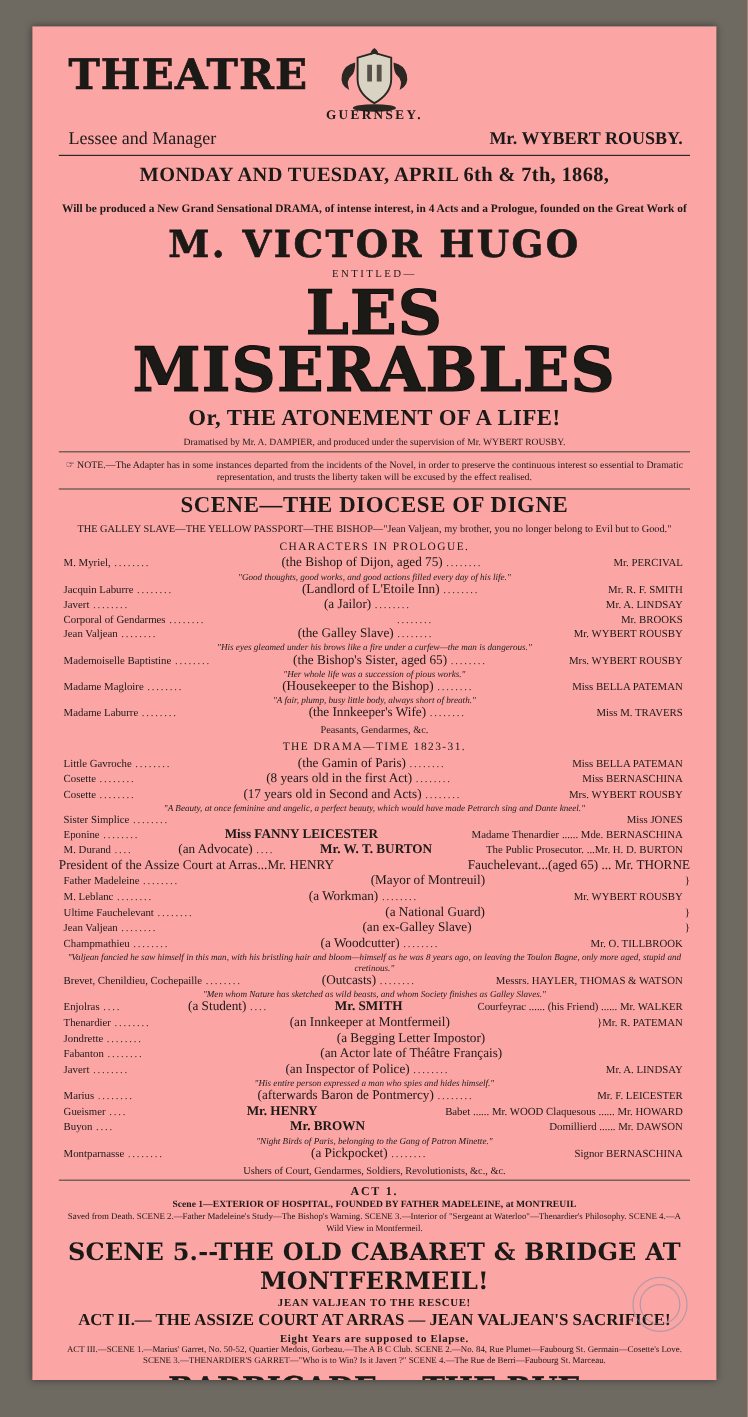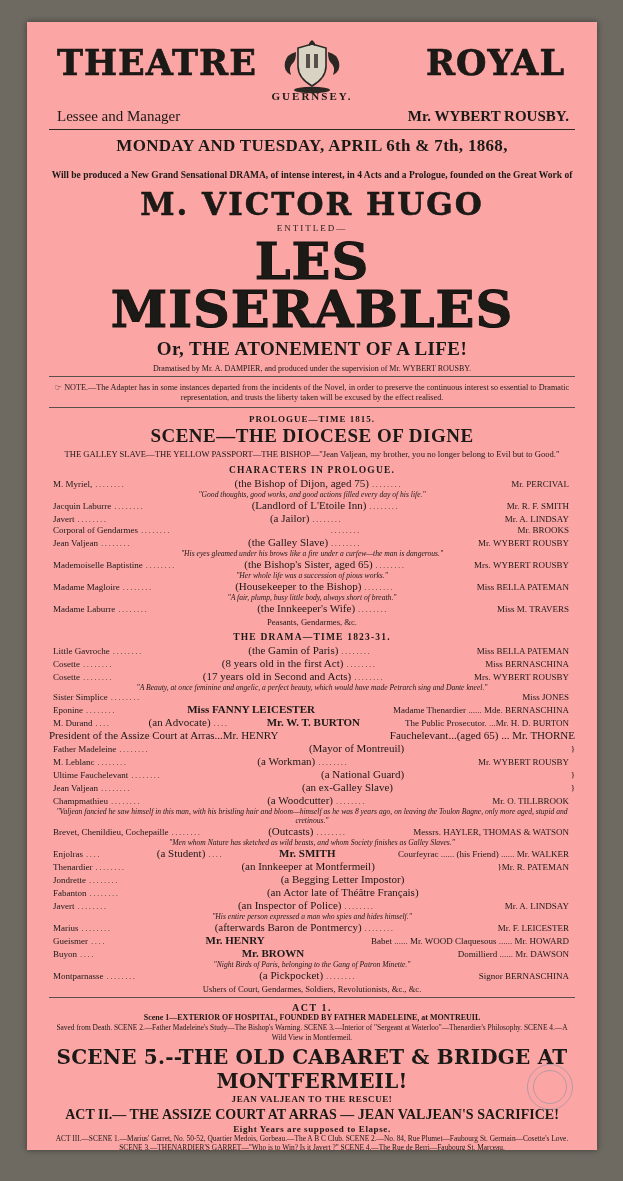--- a/index.html
+++ b/index.html
@@ -74,21 +74,21 @@
   .subtitle{
     text-align:center;font-size:19px;font-weight:bold;letter-spacing:.4px;margin-top:4px;
   }
   .dramatised{text-align:center;font-size:8px;margin-top:4px;}
   .note{
     font-size:8.2px;text-align:center;line-height:1.3;margin:6px 2px 0 2px;
   }
   .prologue-time{text-align:center;font-size:9px;font-weight:bold;letter-spacing:1px;margin-top:6px;}
   .scene-diocese{text-align:center;font-size:19px;font-weight:bold;letter-spacing:.5px;margin-top:1px;}
   .galley{text-align:center;font-size:8.6px;line-height:1.3;margin-top:2px;}
-  .sec-head{text-align:center;font-size:9.5px;font-weight:bold;letter-spacing:1.2px;margin:5px 0 2px 0;}
+  .sec-head{text-align:center;font-size:9.5px;font-weight:normal;letter-spacing:1.2px;margin:5px 0 2px 0;}
 
   
   .cast{font-size:9px;line-height:1.18;}
   .cast .row{display:flex;align-items:baseline;width:100%;}
   .cast .name{white-space:nowrap;padding-left:4px;}
   .cast .dots{
     flex:1 1 auto;overflow:hidden;white-space:nowrap;
     margin:0 3px;color:#3a3730;
     font-size:9px;letter-spacing:1.5px;
   }
@@ -140,21 +140,20 @@
         <g fill="#2b2823">
           <path d="M42 6 L56 10 L56 28 Q56 40 42 48 Q28 40 28 28 L28 10 Z" fill="#d9d3c3" stroke="#2b2823" stroke-width="1.6"></path>
           <path d="M36 16 h4 v14 h-4 z M44 16 h4 v14 h-4 z" fill="#55504a"></path>
           <path d="M42 2 q4 3 3 6 q-3-2-3-2 q0 0-3 2 q-1-3 3-6z"></path>
           <path d="M26 14 q-9 2 -11 10 q-2 9 6 13 q-3-8 2-12 q3-3 3-11z"></path>
           <path d="M58 14 q9 2 11 10 q2 9 -6 13 q3-8 -2-12 q-3-3 -3-11z"></path>
           <ellipse cx="42" cy="52" rx="18" ry="3.2"></ellipse>
         </g>
       </svg>
     </div>
-    <div class="royal">ROYAL</div>
     <div class="guernsey">GUERNSEY.</div>
   </div>
 
   <div class="mgr-row">
     <span class="l">Lessee and Manager</span>
     <span class="r">Mr. WYBERT ROUSBY.</span>
   </div>
 
   <hr class="rule">
 
@@ -163,21 +162,20 @@
   <div class="hugo">M. VICTOR HUGO</div>
   <div class="entitled">ENTITLED—</div>
   <div class="title">LES MISERABLES</div>
   <div class="subtitle">Or, THE ATONEMENT OF A LIFE!</div>
   <div class="dramatised">Dramatised by Mr. A. DAMPIER, and produced under the supervision of Mr. WYBERT ROUSBY.</div>
 
   <hr class="rule-thin">
   <div class="note">☞ NOTE.—The Adapter has in some instances departed from the incidents of the Novel, in order to preserve the continuous interest so essential to Dramatic representation, and trusts the liberty taken will be excused by the effect realised.</div>
   <hr class="rule-thin">
 
-  <div class="prologue-time">PROLOGUE—TIME 1815.</div>
   <div class="scene-diocese">SCENE—THE DIOCESE OF DIGNE</div>
   <div class="galley">THE GALLEY SLAVE—THE YELLOW PASSPORT—THE BISHOP—"Jean Valjean, my brother, you no longer belong to Evil but to Good."</div>
   <div class="sec-head">CHARACTERS IN PROLOGUE.</div>
 
   <div class="cast">
 
     <div class="row">
       <span class="name">M. Myriel,</span>
       <span class="dots">........</span>
       <span class="mid">(the Bishop of Dijon, aged 75)</span>

